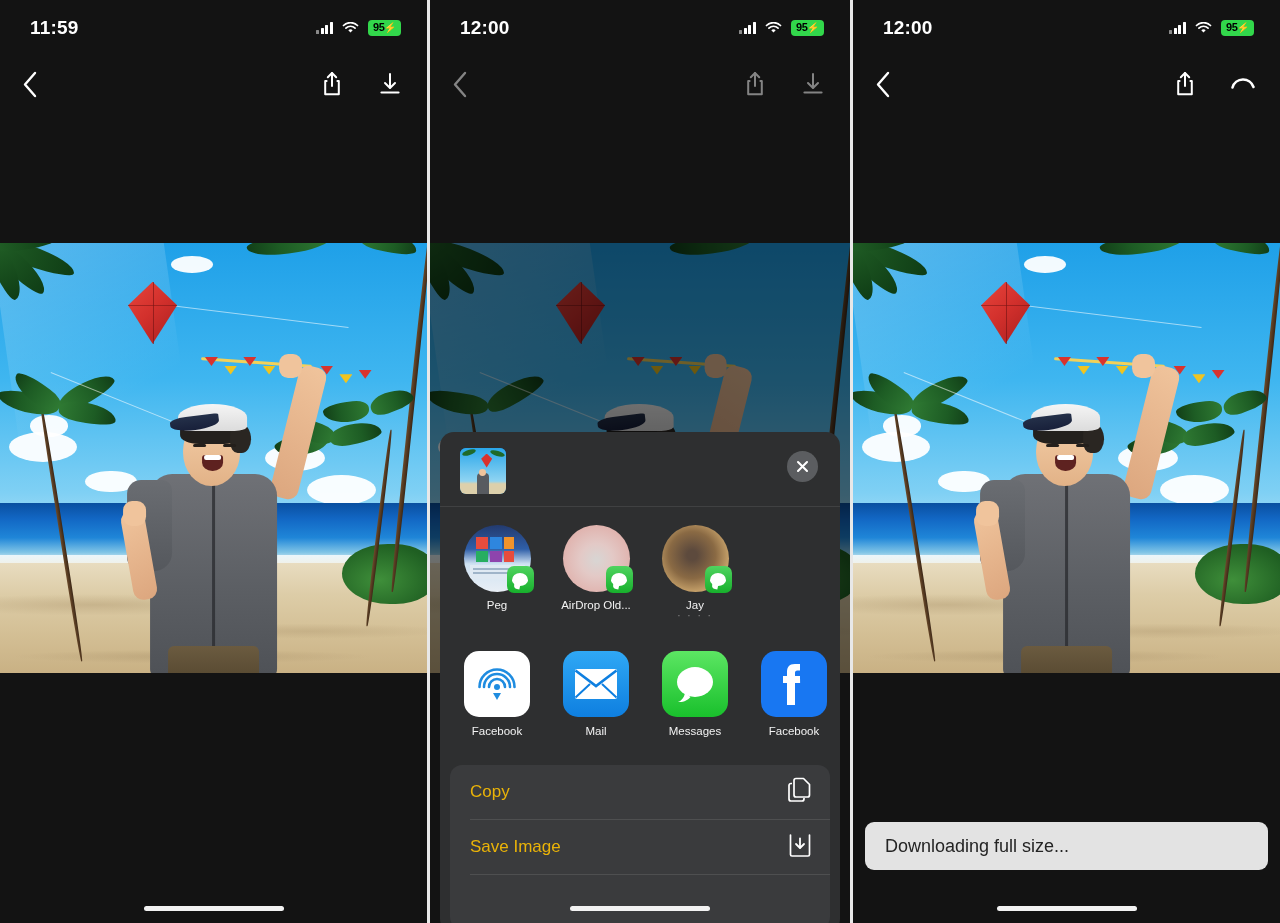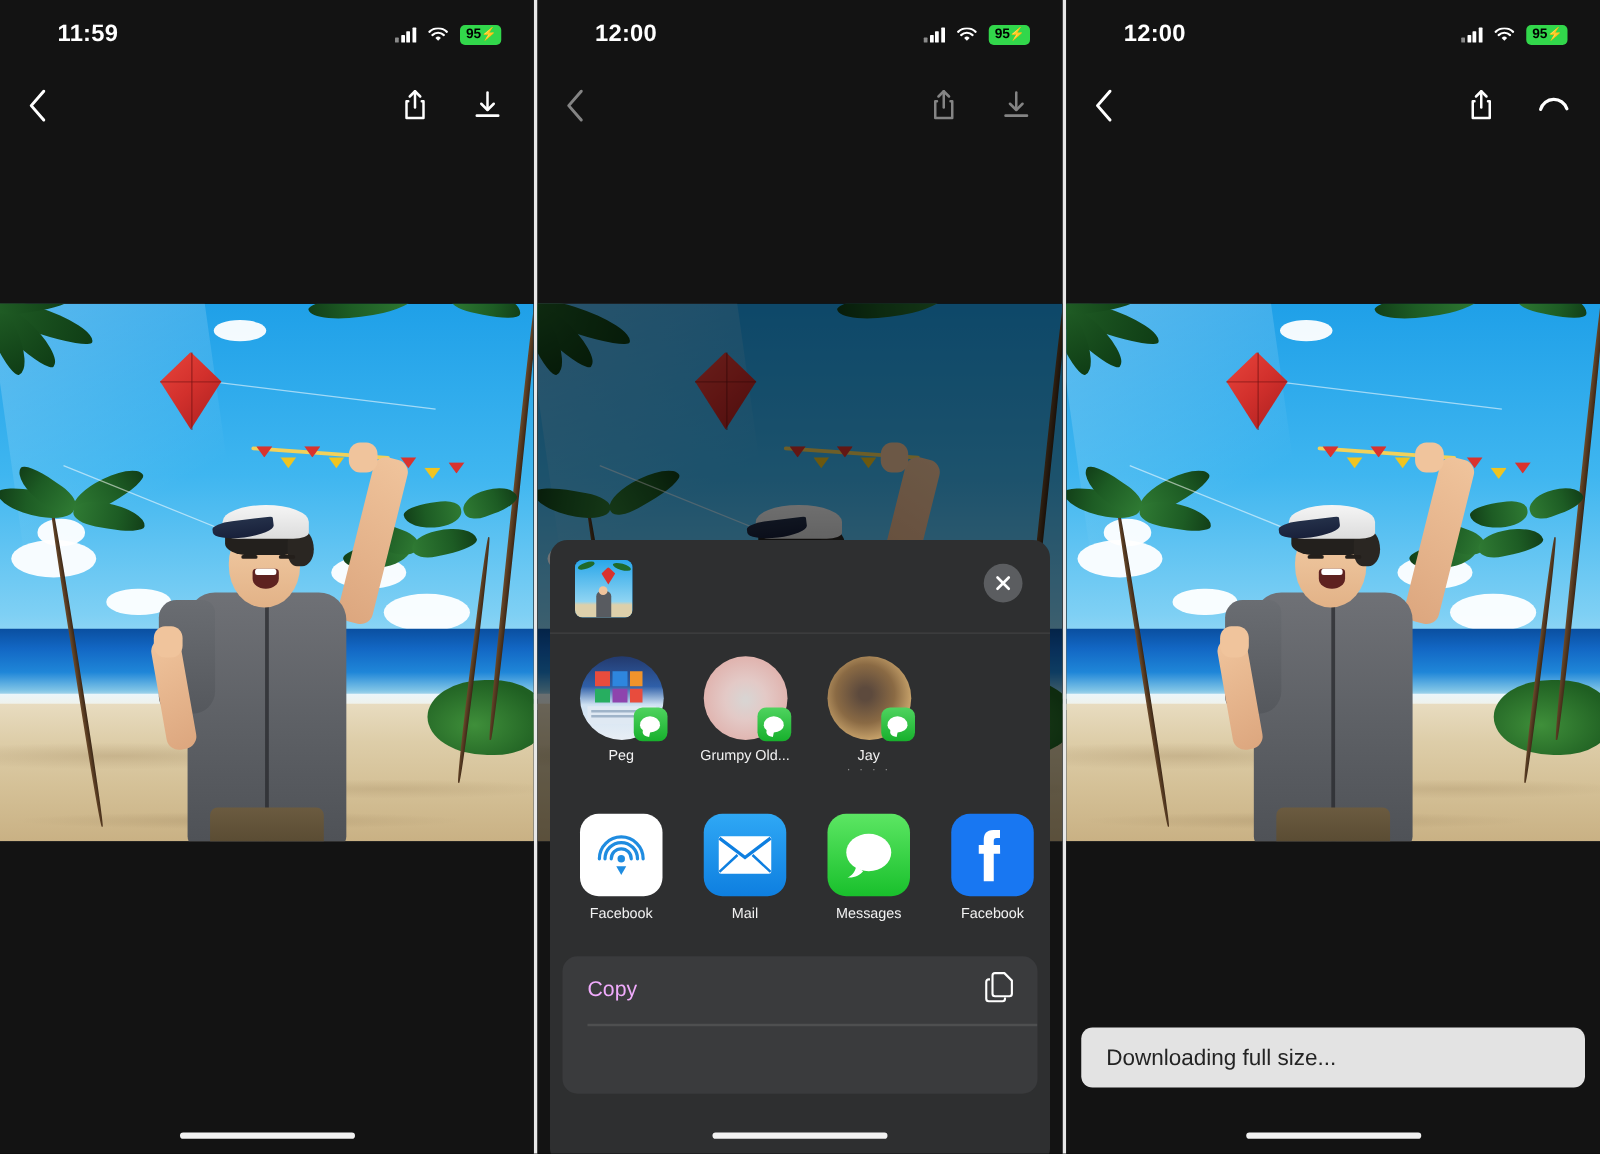--- a/index.html
+++ b/index.html
@@ -11,21 +11,21 @@
   }
   .strip { display:flex; width:1280px; height:923px; }
   .panel { position:relative; height:923px; background:#131313; overflow:hidden; flex:0 0 auto; }
   .p1 { width:427px; }
   .divider { width:3px; background:#e8e8e8; height:923px; flex:0 0 auto; }
   .p2 { width:420px; }
   .p3 { width:427px; }
 
   
   .statusbar {
-    position:absolute; top:0; left:16px; right:0; height:56px;
+    position:absolute; top:0; left:0; right:0; height:56px;
     display:flex; align-items:center; justify-content:space-between;
     padding:0 26px 0 30px; color:#fff;
   }
   .clock { font-size:19px; font-weight:700; letter-spacing:.2px; }
   .sb-right { display:flex; align-items:center; gap:9px; }
   .cell { display:flex; align-items:flex-end; gap:1.5px; height:12px; }
   .cell i { width:3px; background:#fff; border-radius:.5px; display:block; }
   .cell i:nth-child(1){ height:4px; background:#8a8a8a; }
   .cell i:nth-child(2){ height:6px; }
   .cell i:nth-child(3){ height:9px; }
@@ -192,21 +192,21 @@
   .app { width:74px; flex:0 0 auto; text-align:center; }
   .appicon { width:66px; height:66px; border-radius:15px; margin:0 auto; display:flex; align-items:center; justify-content:center; overflow:hidden; }
   .ai-airdrop { background:#fff; }
   .ai-messages { background:linear-gradient(180deg,#5ce663,#19c02c); }
   .ai-mail { background:linear-gradient(180deg,#2fa8f5,#0e7fe0); }
   .ai-facebook { background:#1877f2; }
   .aname { margin-top:8px; color:#f2f2f2; font-size:11.5px; }
 
   .actions { margin:18px 10px 0; background:#3a3b3d; border-radius:12px; overflow:hidden; }
   .action { height:54px; display:flex; align-items:center; justify-content:space-between; padding:0 18px 0 20px; cursor:pointer; }
-  .action span.lab { color:#f0abfc; font-size:17px; }
+  .action span.lab { color:#eab308; font-size:17px; }
   .arow-div { height:1px; background:rgba(255,255,255,.10); margin-left:20px; }
 
   
   .toast {
     position:absolute; left:12px; right:12px; bottom:53px; height:48px;
     background:#e3e3e3; border-radius:9px; display:flex; align-items:center; padding:0 20px;
   }
   .toast span { color:#242424; font-size:18px; }
 
   
@@ -515,21 +515,21 @@
           <div class="cname">Peg</div>
         </div>
 
         <div class="contact">
           <div class="avatar">
             <div class="av-inner" style="background:radial-gradient(circle at 50% 52%, #d9d4d2 4%, #e3c9c6 34%, #e0b3ae 72%, #d8a6a2 100%);"></div>
             <div class="badge">
                 <div class="bub"></div>
               </div>
           </div>
-          <div class="cname">Grumpy Old...</div>
+          <div class="cname">AirDrop Old...</div>
         </div>
 
         <div class="contact">
           <div class="avatar">
             <div class="av-inner" style="background:radial-gradient(circle at 45% 45%, #5d4a3d 10%, #8a6a44 45%, #c8a36b 72%, #e4d2b0 100%);"></div>
             <div class="badge">
                 <div class="bub"></div>
               </div>
           </div>
           <div class="cname">Jay</div>
@@ -588,20 +588,30 @@
         <div class="action">
           <span class="lab">Copy</span>
           <span>
             <svg width="24" height="26" viewBox="0 0 24 26">
               <path d="M8 1.5h7.5L21.5 7.5V18a2 2 0 0 1-2 2H8a2 2 0 0 1-2-2V3.5a2 2 0 0 1 2-2z" stroke="#fff" stroke-width="1.7" fill="none" stroke-linejoin="round"></path>
               <path d="M4 6.5H3a2 2 0 0 0-2 2V22a2 2 0 0 0 2 2h11a2 2 0 0 0 2-2v-1" stroke="#fff" stroke-width="1.7" fill="none" stroke-linejoin="round"></path>
             </svg>
           </span>
         </div>
         <div class="arow-div"></div>
+        <div class="action">
+          <span class="lab">Save Image</span>
+          <span>
+            <svg width="24" height="26" viewBox="0 0 24 26">
+              <path d="M2.5 3v19.5a1.5 1.5 0 0 0 1.5 1.5h16a1.5 1.5 0 0 0 1.5-1.5V3" stroke="#fff" stroke-width="1.7" fill="none" stroke-linecap="round"></path>
+              <path d="M12 6.5v9" stroke="#fff" stroke-width="1.8" stroke-linecap="round"></path>
+              <path d="M8 12l4 4 4-4" stroke="#fff" stroke-width="1.8" fill="none" stroke-linecap="round" stroke-linejoin="round"></path>
+            </svg>
+          </span>
+        </div>
         <div class="arow-div"></div>
         <div class="action"></div>
       </div>
     </div>
 
     <div class="home"></div>
   </div>
 
   <div class="divider"></div>
 

